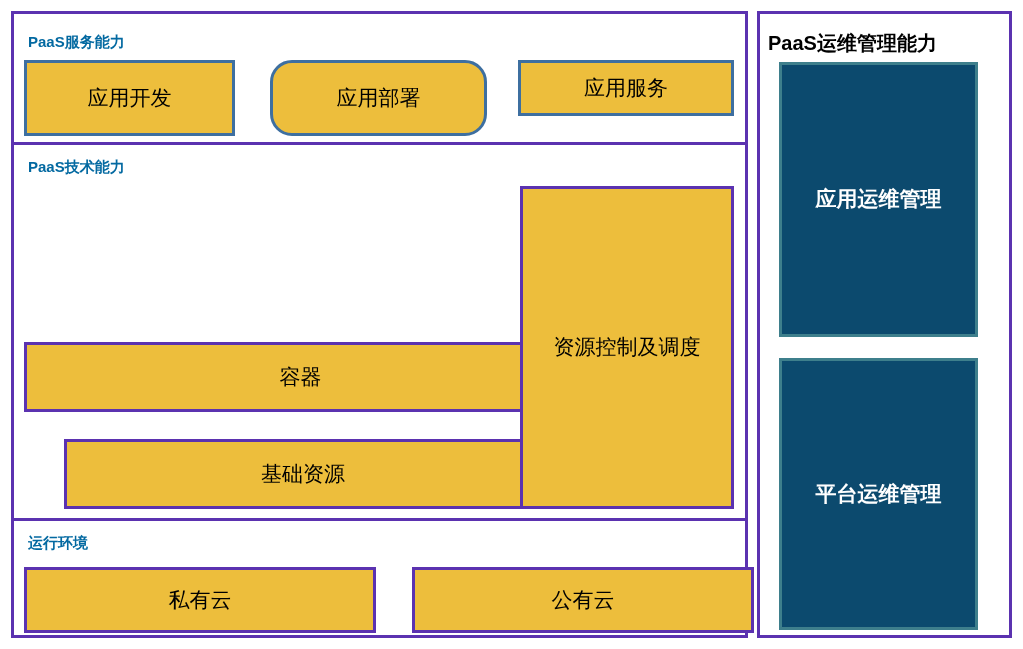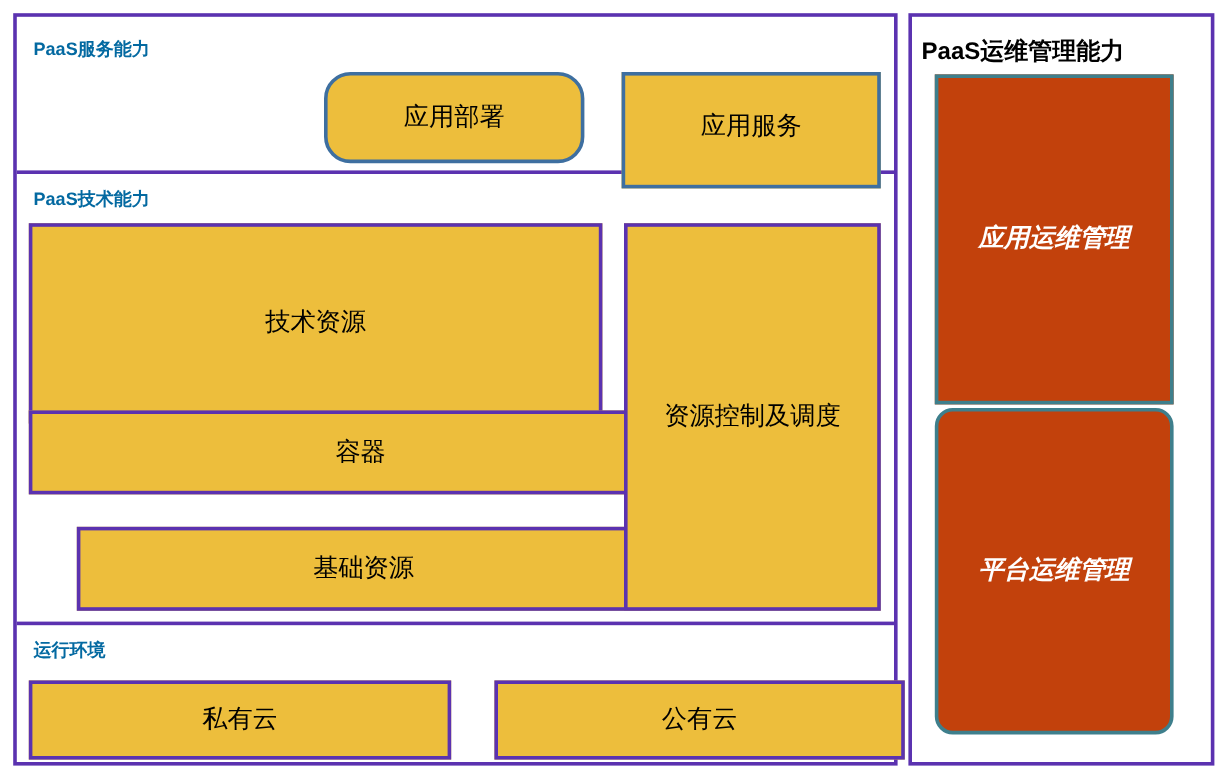--- a/index.html
+++ b/index.html
@@ -70,71 +70,70 @@
     font-size: 21px;
     font-weight: normal;
     line-height: 1.25;
     padding: 0 6px;
   }
   .gold.bd-blue  { border: 3px solid #3E6FA0; }
   .gold.bd-purp  { border: 3px solid #5B32B0; }
 
   
   .violet {
-    background: #c2410c;
+    background: #0c4a6e;
     border: 3px solid #3E7F8C;
     display: flex;
     align-items: center;
     justify-content: center;
     text-align: center;
     color: #ffffff;
     font-size: 21px;
     font-weight: bold;
     line-height: 1.25;
     padding: 0 6px;
-    font-style: italic;
   }
 </style>
 </head>
 <body>
 
 <div id="canvas">
 
   <div class="abs panel" style="left:11px; top:11px; width:737px; height:627px;">
 
     <div class="divider" style="top:128px;"></div>
 
     <div class="divider" style="top:504px;"></div>
 
     <div class="section-title" style="left:14px; top:20px;">PaaS服务能力</div>
 
+    <div class="abs gold bd-blue" style="left:10px; top:46px; width:211px; height:76px;">应用开发</div>
 
     <div class="abs gold bd-blue" style="left:256px; top:46px; width:217px; height:76px;border-radius:22px;">应用部署</div>
 
-    <div class="abs gold bd-blue" style="left:504px; top:46px; width:216px; height:97px;font-family:Liberation Mono, monospace;">应用服务</div>
+    <div class="abs gold bd-blue" style="left:504px; top:46px; width:216px; height:56px;">应用服务</div>
 
     <div class="section-title" style="left:14px; top:145px;">PaaS技术能力</div>
 
-    <div class="abs gold bd-purp" style="left:10px; top:172px; width:478px; height:167px;">技术资源</div>
 
     <div class="abs gold bd-purp" style="left:10px; top:328px; width:553px; height:70px;">容器</div>
 
     <div class="abs gold bd-purp" style="left:10px; top:425px; width:478px; height:70px;margin-left:40px;">基础资源</div>
 
     <div class="abs gold bd-purp" style="left:506px; top:172px; width:214px; height:323px;">资源控制及调度</div>
 
     <div class="section-title" style="left:14px; top:521px;">运行环境</div>
 
     <div class="abs gold bd-purp" style="left:10px; top:553px; width:352px; height:66px;">私有云</div>
 
     <div class="abs gold bd-purp" style="left:378px; top:553px; width:342px; height:66px;margin-left:20px;">公有云</div>
   </div>
 
   <div class="abs panel" style="left:757px; top:11px; width:255px; height:627px;">
 
     <div class="section-title-plain" style="left:8px; top:19px;">PaaS运维管理能力</div>
 
     <div class="abs violet" style="left:19px; top:48px; width:199px; height:275px;">应用运维管理</div>
 
-    <div class="abs violet" style="left:19px; top:326px; width:199px; height:272px;border-radius:15px;">平台运维管理</div>
+    <div class="abs violet" style="left:19px; top:344px; width:199px; height:272px;">平台运维管理</div>
   </div>
 
 </div>
 
 </body></html>

